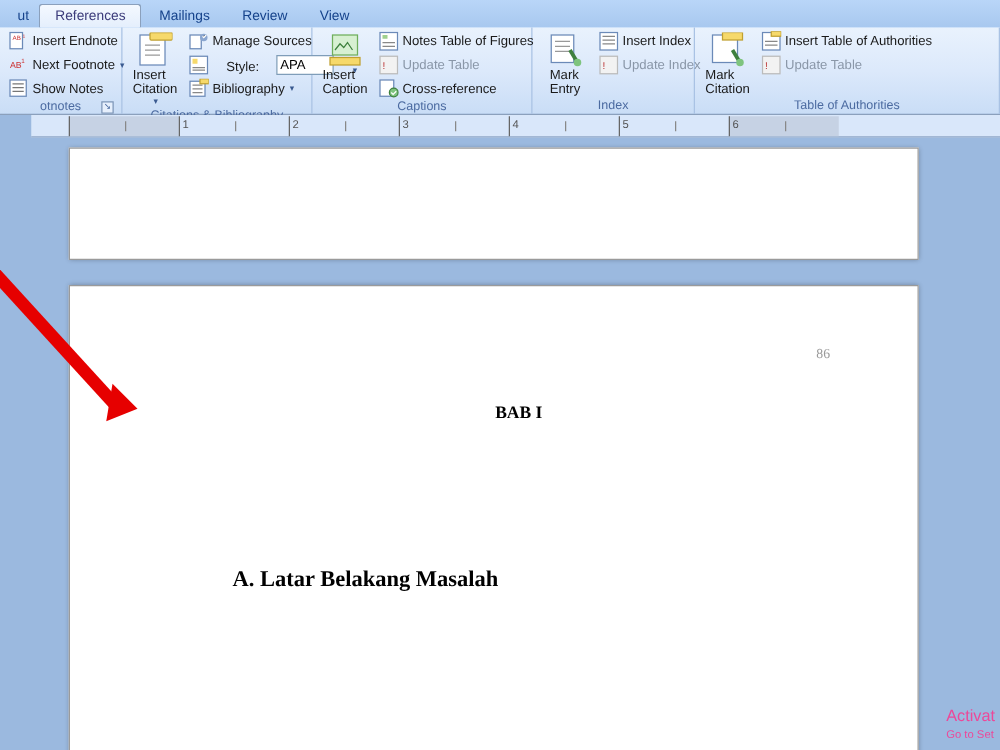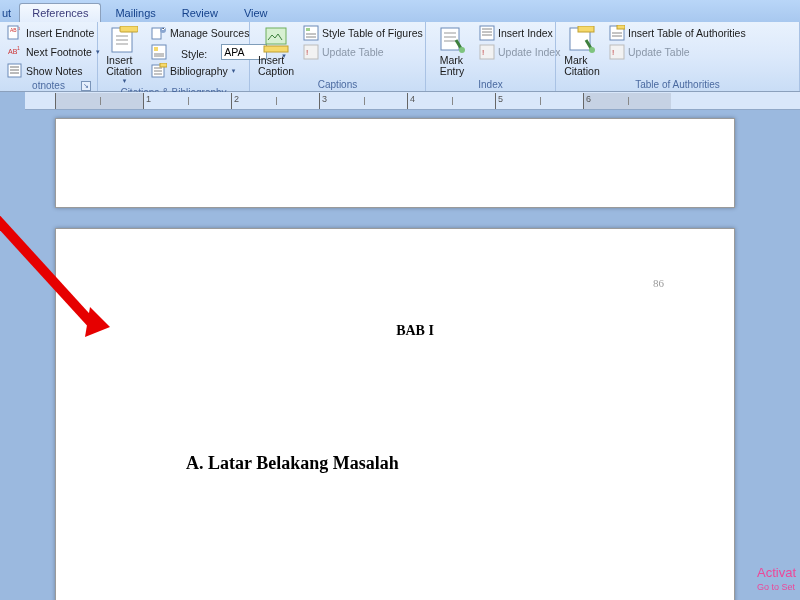--- a/index.html
+++ b/index.html
@@ -11,21 +11,21 @@
     height: 600px;
     overflow: hidden;
     position: relative;
   }
 
   
   .tabstrip {
     height: 22px;
     display: flex;
     align-items: flex-end;
-    padding-left: 0;
+    padding-left: 12px;
     background: linear-gradient(to bottom, #b9d6f8, #a8c8ef);
   }
   .tab {
     padding: 3px 12px 3px 12px;
     color: #15428b;
     cursor: pointer;
     border-top-left-radius: 3px;
     border-top-right-radius: 3px;
     margin-right: 2px;
   }
@@ -303,30 +303,40 @@
       </div>
       <div class="col">
         <div class="cmd">
           <span class="smicon">
             <svg viewBox="0 0 16 16">
                 <rect x="1" y="1" width="14" height="14" fill="#fff" stroke="#6b8ab8"></rect>
                 <rect x="3" y="3" width="4" height="3" fill="#9fd08e"></rect>
                 <path d="M3 9h10M3 12h10" stroke="#888"></path>
               </svg>
           </span>
-          <span>Style Table of Figures</span>
+          <span>Notes Table of Figures</span>
         </div>
         <div class="cmd dis">
           <span class="smicon">
             <svg viewBox="0 0 16 16">
                 <rect x="1" y="1" width="14" height="14" fill="#f2f2f2" stroke="#bbb"></rect>
                 <text x="3" y="11" font-size="8" fill="#b33">!</text>
               </svg>
           </span>
           <span>Update Table</span>
+        </div>
+        <div class="cmd">
+          <span class="smicon">
+            <svg viewBox="0 0 16 16">
+                <rect x="1" y="1" width="11" height="13" fill="#fff" stroke="#6b8ab8"></rect>
+                <circle cx="12" cy="11" r="3.5" fill="#7ec47e" stroke="#3e803e"></circle>
+                <path d="M10 11l1.5 1.5L14 10" stroke="#fff" fill="none"></path>
+              </svg>
+          </span>
+          <span>Cross-reference</span>
         </div>
       </div>
     </div>
     <div class="group-label">Captions</div>
   </div>
 
   <div class="group" style="width:130px">
     <div class="group-body">
       <div class="vbtn">
         <span class="bigicon">

